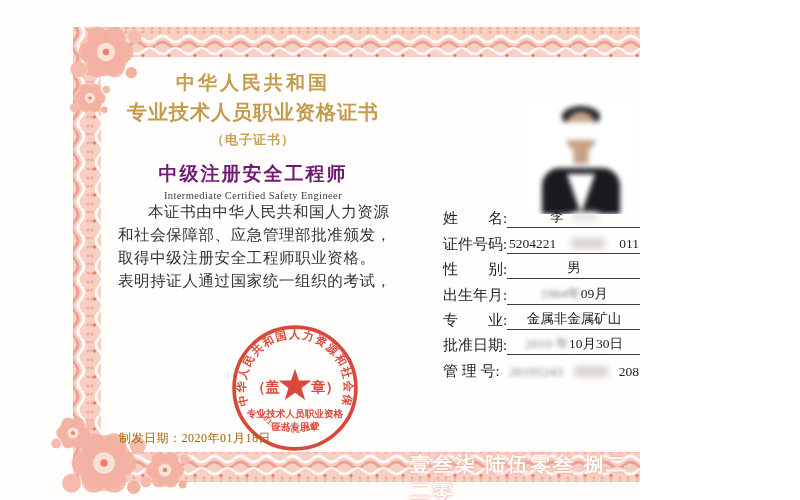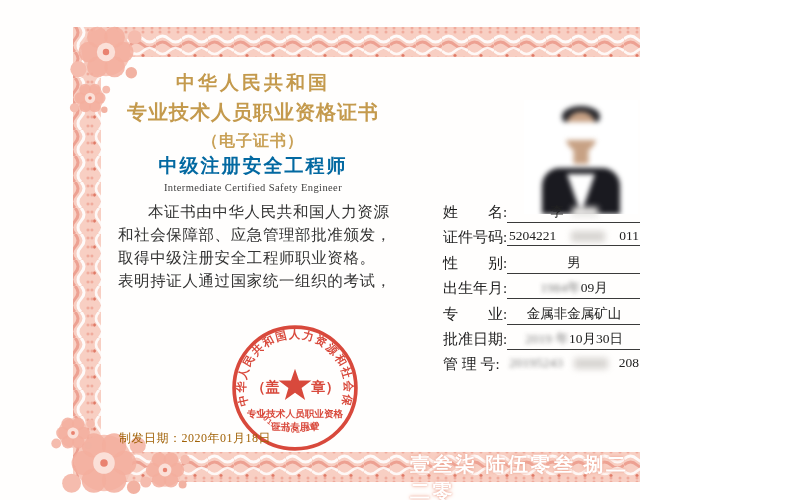--- a/index.html
+++ b/index.html
@@ -6,22 +6,22 @@
   .page{position:relative;width:640px;height:500px;background:#fffefd;overflow:hidden;
         font-family:"Liberation Serif", serif;}
 
   
   .frame{position:absolute;left:0;top:0;z-index:1;}
 
   
   .titleblock{position:absolute;left:96px;top:70px;width:314px;text-align:center;z-index:2;}
   .t1{font-size:19px;font-weight:bold;color:#c49a4d;letter-spacing:3px;}
   .t2{font-size:20px;font-weight:bold;color:#c49a4d;letter-spacing:1px;margin-top:3px;}
-  .t3{font-size:16px;font-weight:bold;color:#c9a157;margin-top:5px;letter-spacing:1px;}
-  .cn{font-size:19px;font-weight:bold;color:#0369a1;letter-spacing:2px;margin-top:1px;}
+  .t3{font-size:13px;font-weight:bold;color:#c9a157;margin-top:5px;letter-spacing:1px;}
+  .cn{font-size:19px;font-weight:bold;color:#701a75;letter-spacing:2px;margin-top:12px;}
   .en{font-size:10.5px;color:#3c3c3c;margin-top:3px;letter-spacing:0.4px;}
 
   
   .bodytext{position:absolute;left:118px;top:200px;width:278px;z-index:2;
             font-size:15.5px;color:#343434;line-height:23px;letter-spacing:0.6px;}
   .bodytext .ln1{padding-left:30px;}
 
   
   .photo{position:absolute;left:524px;top:100px;width:114px;height:114px;background:#fff;
          overflow:hidden;z-index:2;}
@@ -34,21 +34,21 @@
         background:#ffffff;}
   .neck{position:absolute;left:50%;top:50px;transform:translateX(-50%);width:15px;height:14px;
         background:#c7a184;}
   .suit{position:absolute;left:50%;bottom:0;transform:translateX(-50%);width:78px;height:46px;
         background:#1a1a20;border-radius:18px 18px 0 0;}
   .shirt{position:absolute;left:50%;bottom:0;transform:translateX(-50%);width:28px;height:40px;
         background:#ffffff;clip-path:polygon(0 0,100% 0,50% 100%);}
 
   
   .fields{position:absolute;left:443px;top:203px;z-index:2;}
-  .frow{display:flex;align-items:flex-start;height:25.4px;}
+  .frow{display:flex;align-items:flex-end;height:25.4px;}
   .flabel{width:64px;font-size:15px;color:#1e1e1e;white-space:nowrap;}
   .fline{width:134px;border-bottom:1.4px solid #3a3a3a;display:flex;justify-content:center;
          align-items:flex-end;padding:0 2px 1px 2px;font-size:13.5px;color:#222;box-sizing:border-box;}
   .fline.noline{border-bottom:none;}
   .fline.split{justify-content:space-between;font-family:Liberation Serif, serif;}
   .blurtxt{filter:blur(2.3px);opacity:0.75;color:#555;}
   .blurbox{display:inline-block;height:11px;width:34px;background:#d8d5d2;filter:blur(3px);
            border-radius:2px;align-self:center;}
   .smudge{display:inline-block;height:10px;width:26px;background:#e9e7e5;filter:blur(3px);
           margin-left:8px;align-self:center;}

